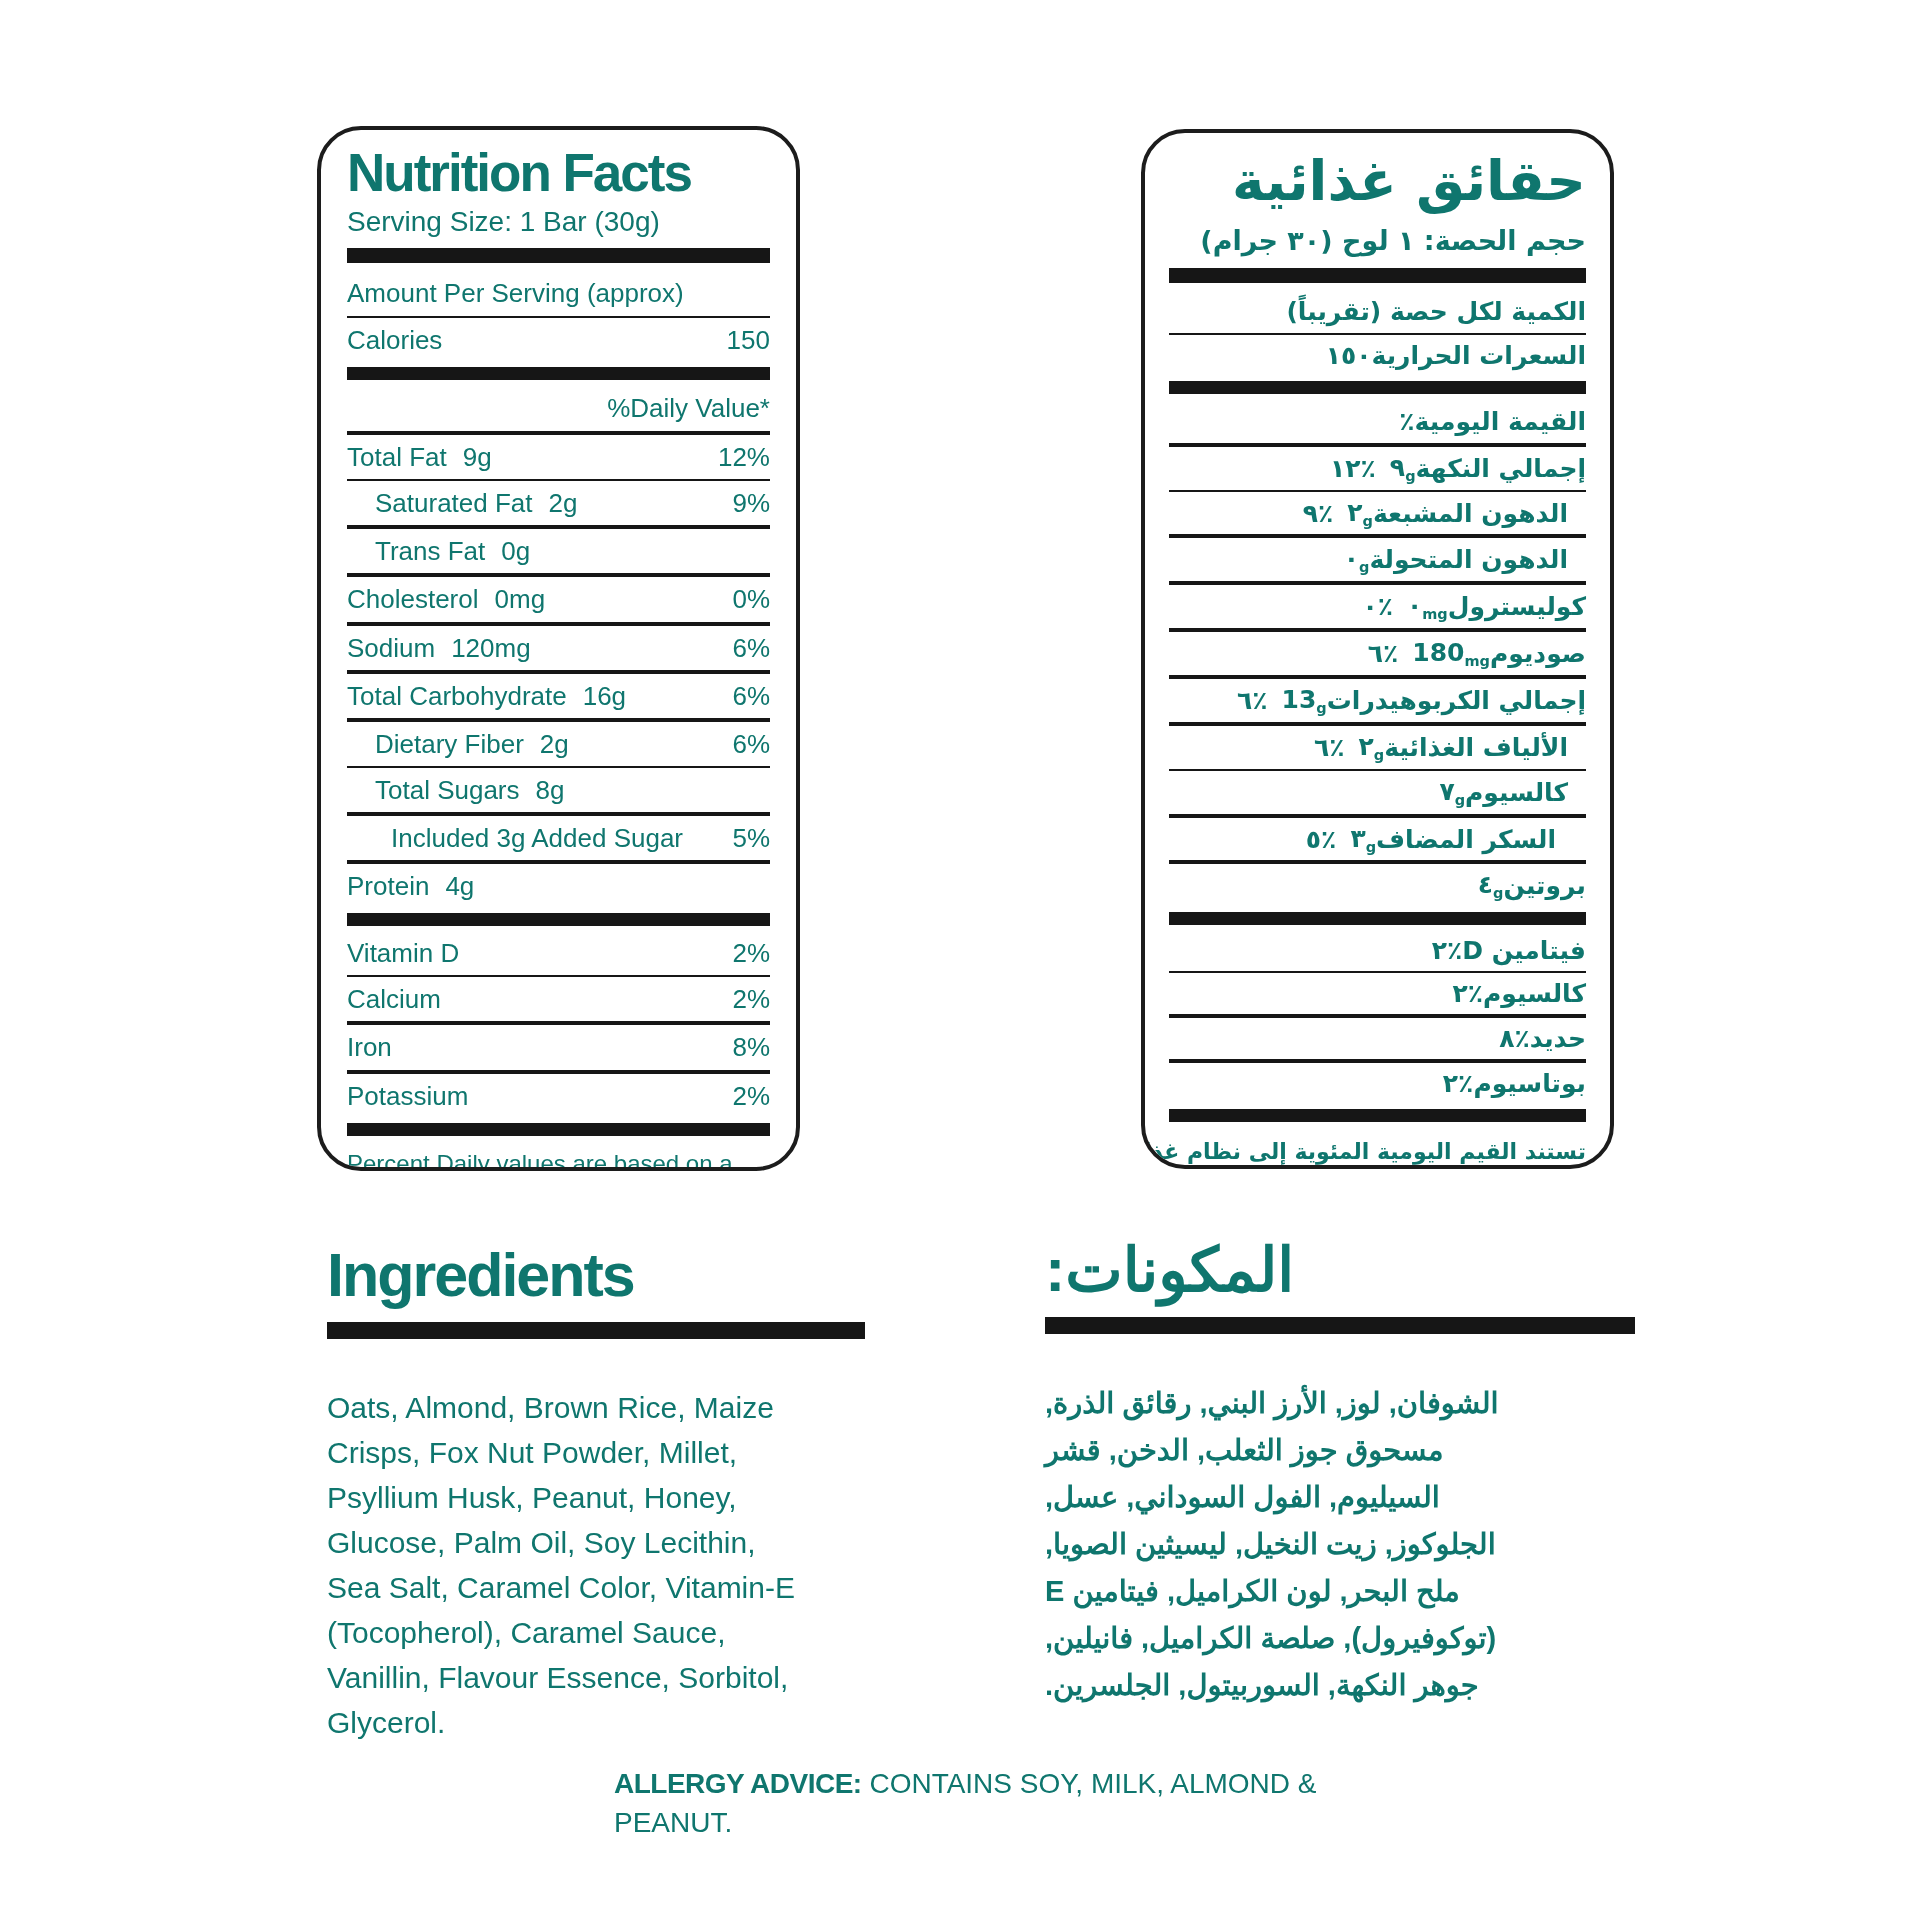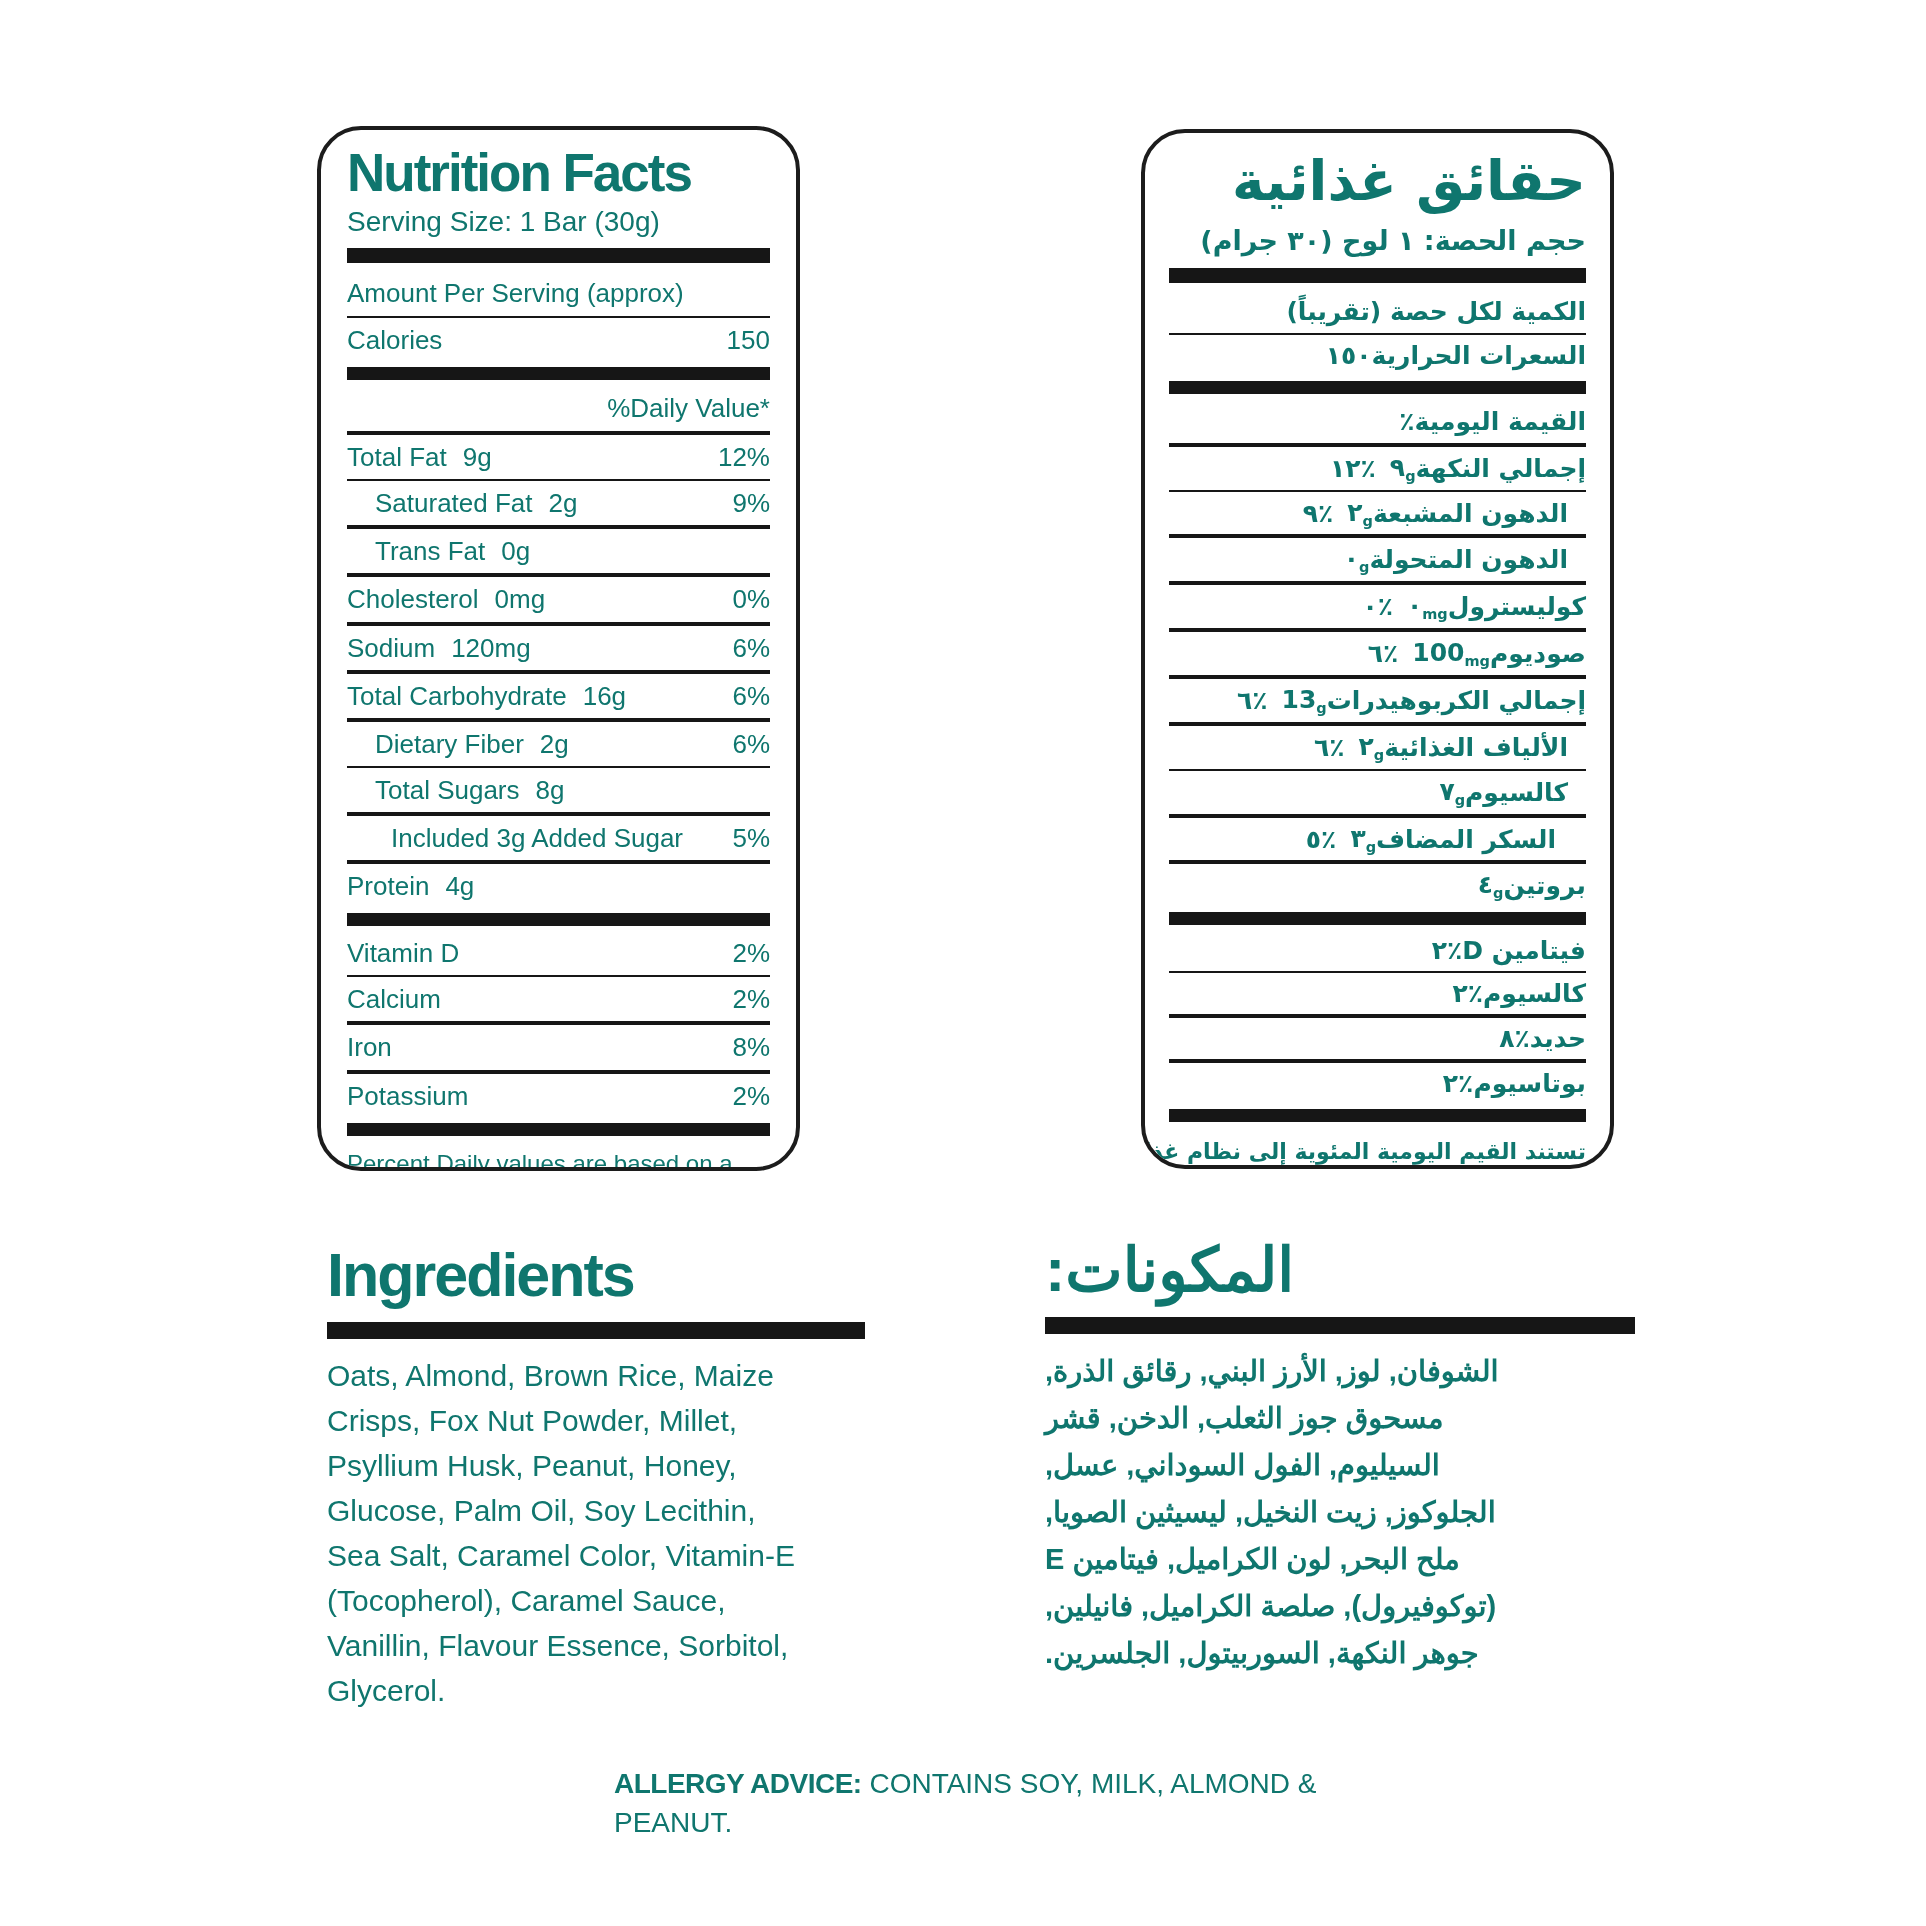--- a/index.html
+++ b/index.html
@@ -48,21 +48,21 @@
   .ar-foot .fline{white-space:nowrap;}
   
   .ing{position:absolute;}
   .ing.en{left:327px;top:1245px;width:554px;}
   .ing.ar{left:1045px;top:1240px;width:590px;direction:rtl;text-align:left;
           font-family:Liberation Sans, sans-serif;}
   .ing-title{font-size:61px;font-weight:800;letter-spacing:-2px;line-height:1.0;}
   .ing.ar .ing-title{font-size:61px;letter-spacing:0;}
   .ing-bar{height:17px;background:#161616;margin-top:16px;}
   .ing.en .ing-bar{width:538px;}
-  .ing-body{margin-top:14px;font-size:30px;line-height:1.5;}
+  .ing-body{margin-top:46px;font-size:30px;line-height:1.5;}
   .ing.ar .ing-body{font-weight:700;font-size:29px;line-height:1.62;}
   .ing-line{white-space:nowrap;}
   
   .allergy{position:absolute;left:614px;top:1764px;width:752px;font-size:28px;line-height:1.4;}
   .allergy .al-label{font-weight:800;letter-spacing:-0.5px;}
 </style>
 </head>
 <body>
 
 <div class="canvas">
@@ -246,21 +246,21 @@
             <span>كوليسترول</span>
           </span>
           <span class="amt" dir="ltr"><span class="num">٠</span><span class="unit">mg</span></span>
           <span class="dv" dir="ltr">٠٪</span>
         </div>
 
         <div class="row sep-mid">
           <span class="lbl">
             <span>صوديوم</span>
           </span>
-          <span class="amt" dir="ltr"><span class="num">100</span><span class="unit">mg</span></span>
+          <span class="amt" dir="ltr"><span class="num">180</span><span class="unit">mg</span></span>
           <span class="dv" dir="ltr">٦٪</span>
         </div>
 
         <div class="row sep-mid">
           <span class="lbl">
             <span>إجمالي الكربوهيدرات</span>
           </span>
           <span class="amt" dir="ltr"><span class="num">13</span><span class="unit">g</span></span>
           <span class="dv" dir="ltr">٦٪</span>
         </div>

